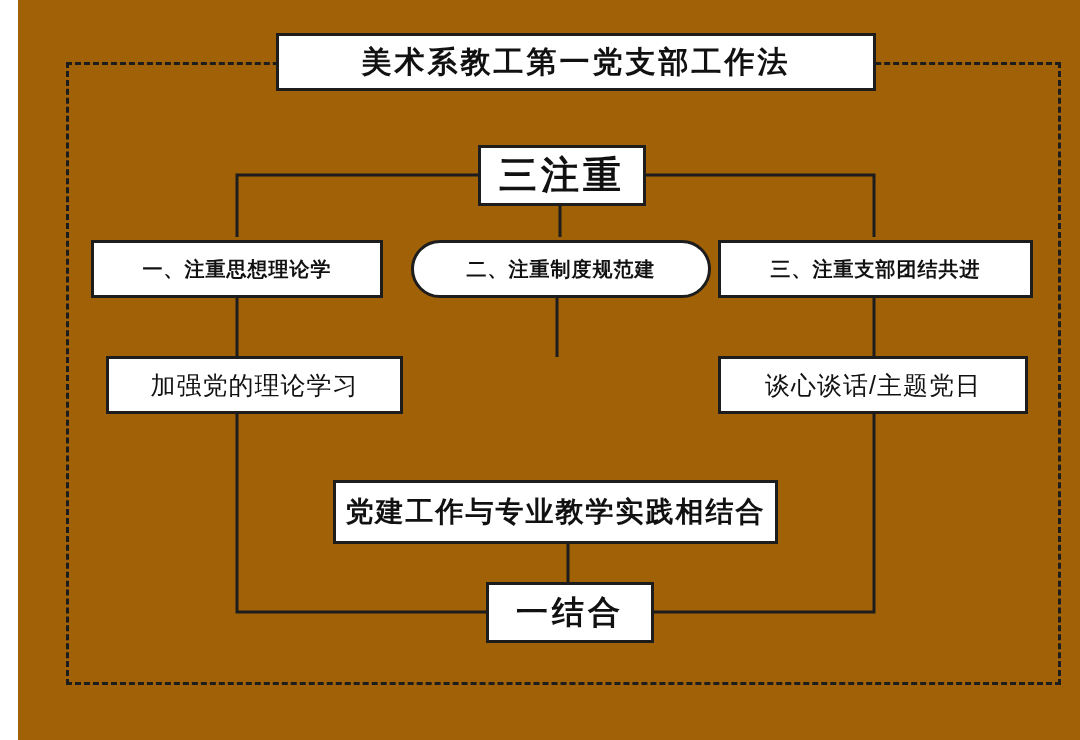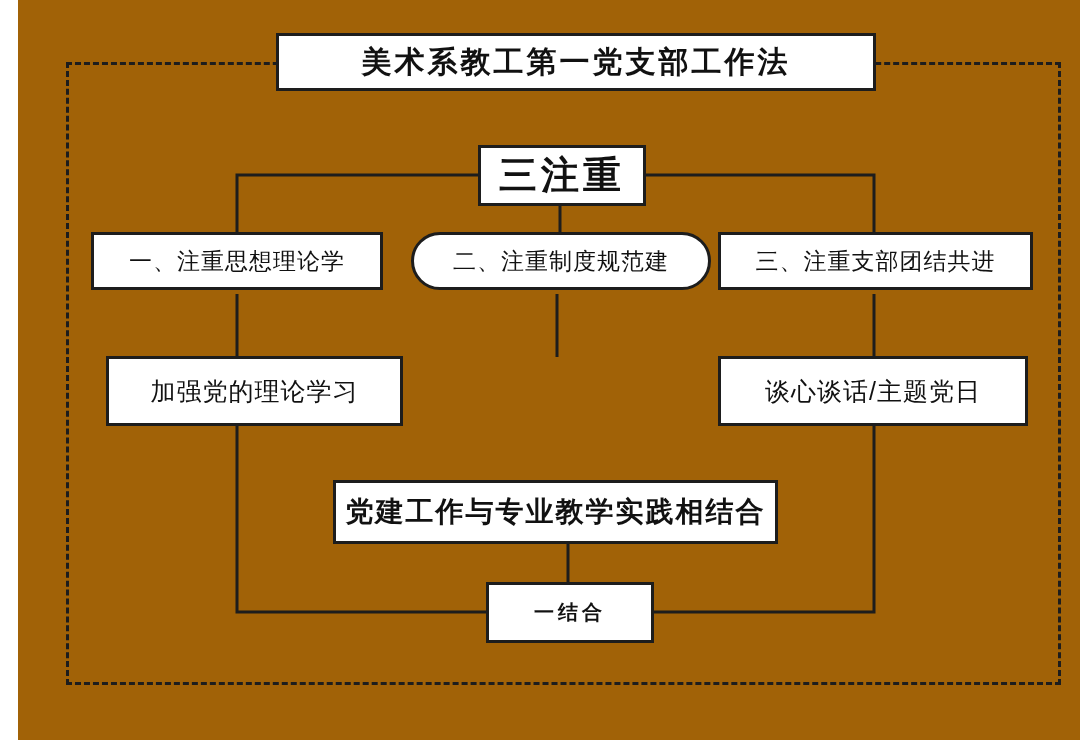--- a/index.html
+++ b/index.html
@@ -48,28 +48,28 @@
     left: 258px; top: 33px; width: 600px; height: 58px;
     font-size: 30px; font-weight: bold; letter-spacing: 3px;
     z-index: 3;
   }
   .node-top {
     left: 460px; top: 145px; width: 168px; height: 61px;
     font-size: 38px; font-weight: bold; letter-spacing: 4px;
   }
   .node-bottom {
     left: 468px; top: 582px; width: 168px; height: 61px;
-    font-size: 20px; font-weight: bold; letter-spacing: 4px;
+    font-size: 32px; font-weight: bold; letter-spacing: 4px;
   }
   .node-heading {
-    top: 232px; height: 58px;
-    font-size: 23px; font-weight: normal; letter-spacing: 1px;
+    top: 240px; height: 58px;
+    font-size: 20px; font-weight: bold; letter-spacing: 1px;
   }
   .node-detail {
-    top: 356px; height: 70px;
+    top: 356px; height: 58px;
     font-size: 25px; font-weight: normal; letter-spacing: 1px;
   }
   .h1-box { left: 73px;  width: 292px; }
   .h2-box { left: 393px; width: 300px; border-radius: 29px; }
   .h3-box { left: 700px; width: 315px; text-align: center; }
   .d1-box { left: 88px;  width: 297px; }
   .d2-box { left: 413px; width: 252px; }
   .d3-box { left: 700px; width: 310px; text-align: center; }
   .node-combine {
     left: 315px; top: 480px; width: 445px; height: 64px;

